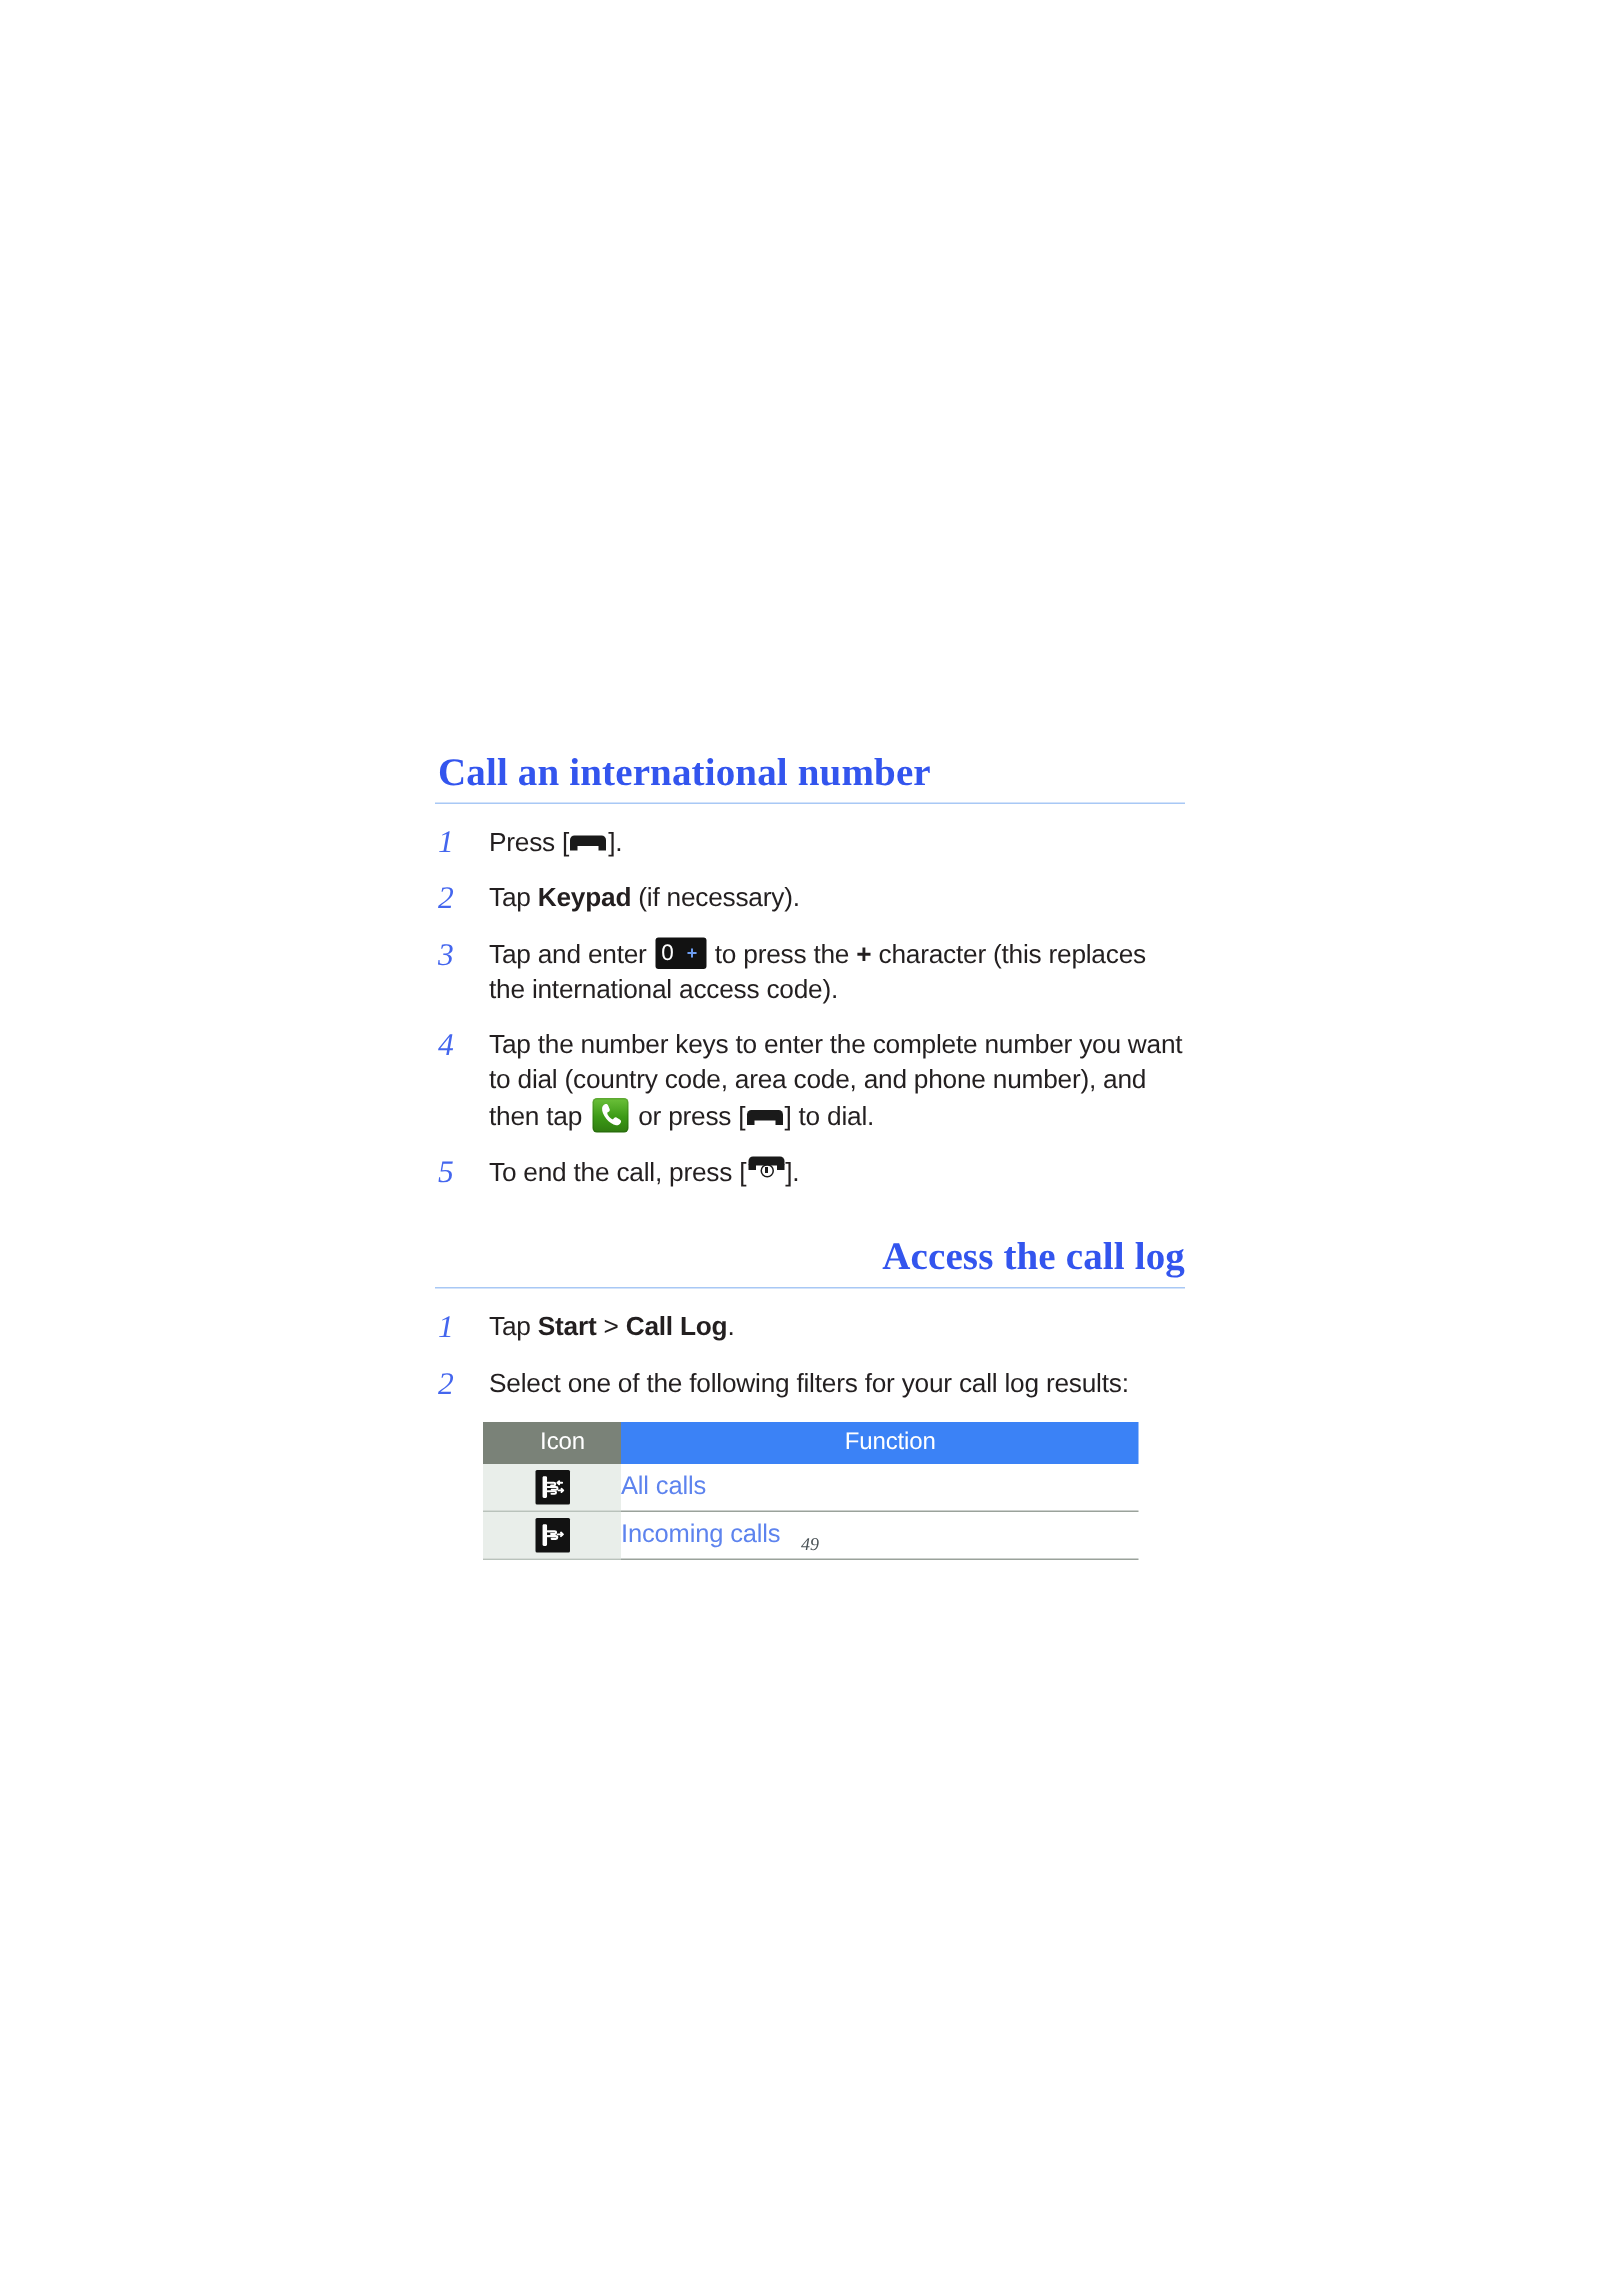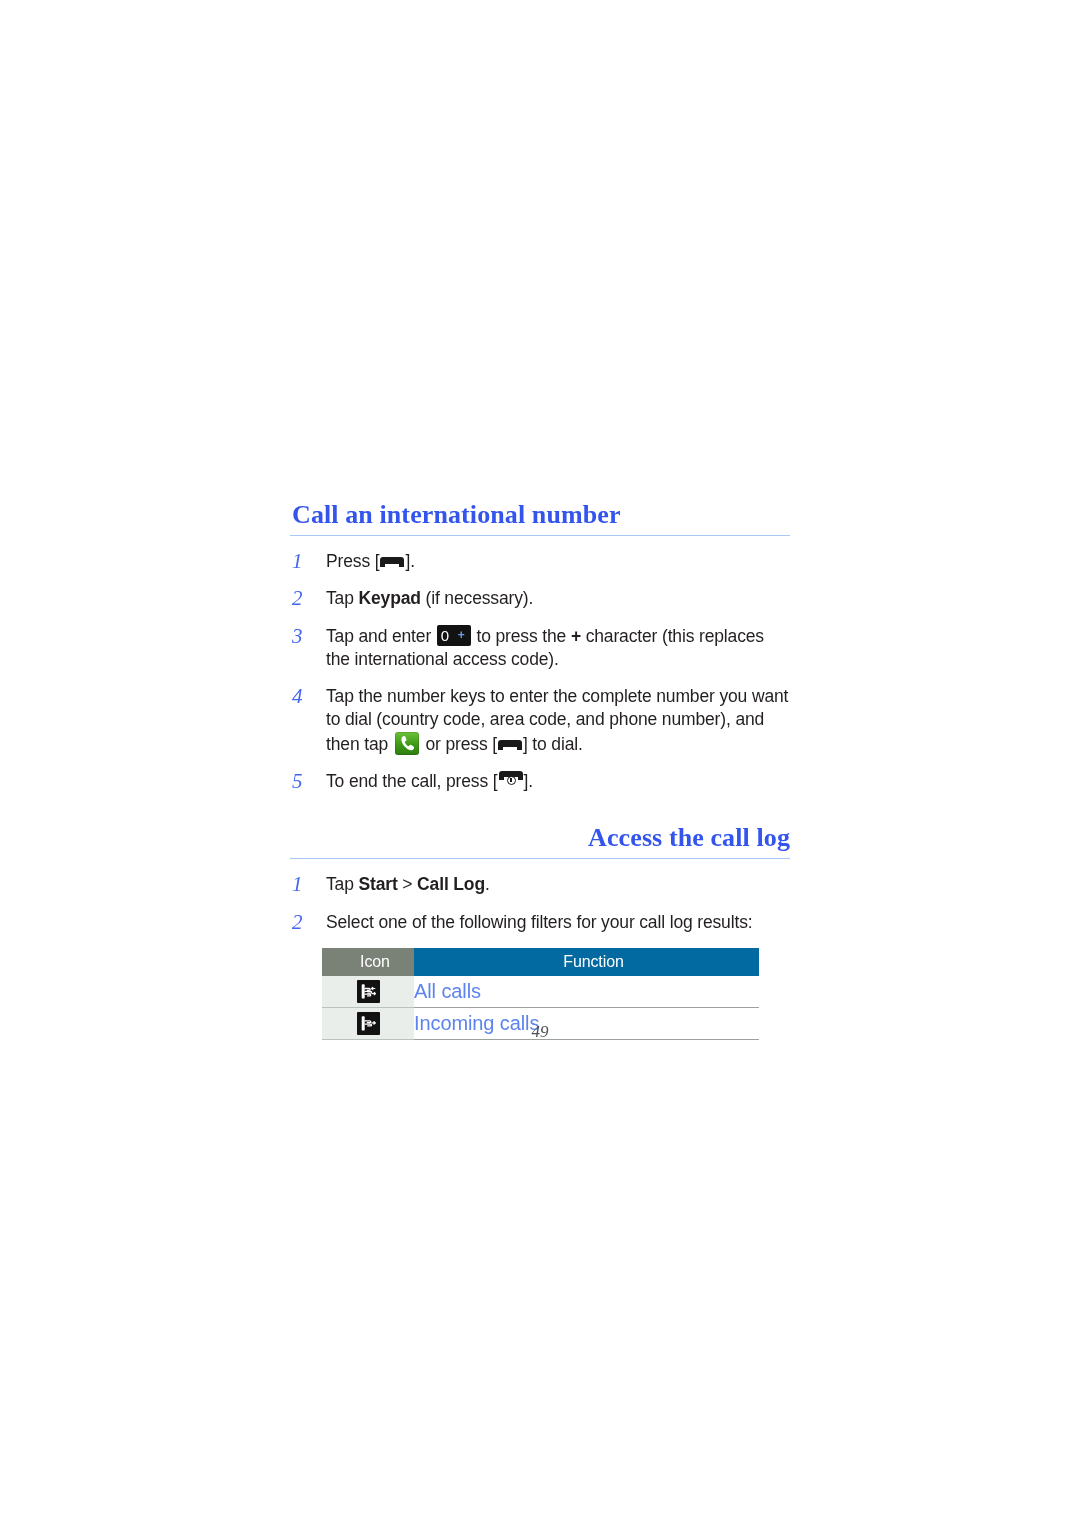--- a/index.html
+++ b/index.html
@@ -207,35 +207,35 @@
     font-weight: 400;
     color: #ffffff;
     padding: 5px 0 5px 14px;
     letter-spacing: -0.1px;
   }
   .th-icon {
     width: 78px;
     background: #7a8278;
   }
   .th-function {
-    background: #0369a1;
+    background: #3b82f6;
   }
   .filter-table td {
     padding: 0;
     vertical-align: middle;
   }
   .td-icon {
     width: 78px;
     background: #e9eeea;
     height: 31px;
     text-align: center;
     border-bottom: 1px solid #b9c2bb;
   }
   .td-function {
-    font-size: 20px;
+    font-size: 17px;
     color: #5d83ee;
     padding-left: 14px;
     letter-spacing: -0.1px;
     border-bottom: 1px solid #9aa29b;
   }
 
   .log-icon {
     display: inline-block;
     width: 23px;
     height: 23px;
@@ -248,21 +248,21 @@
 
   
   .page-number {
     position: absolute;
     left: 0;
     top: 1022px;
     width: 1080px;
     text-align: center;
     font-family: "Liberation Serif", serif;
     font-style: italic;
-    font-size: 17px;
+    font-size: 12px;
     color: #4a5256;
   }
 </style>
 </head>
 <body>
 
 <div class="page">
   <div class="content">
 
     <div class="section section-1">

